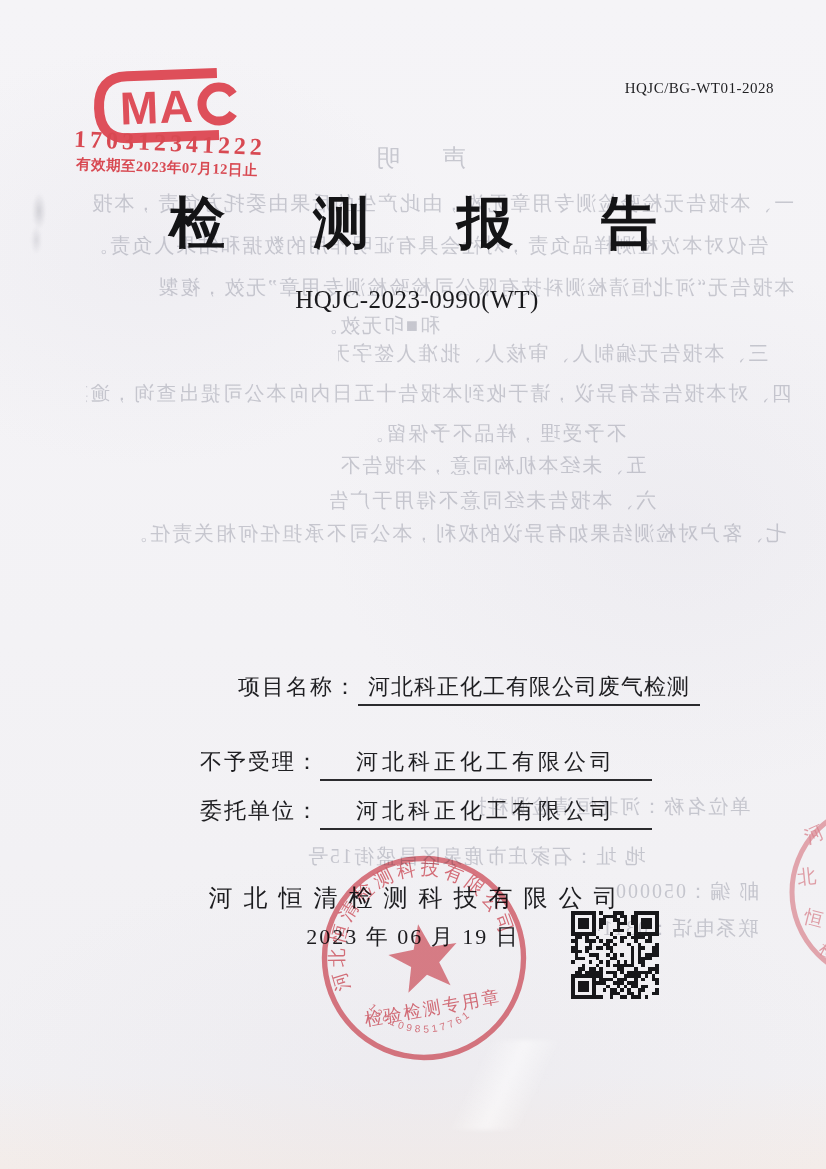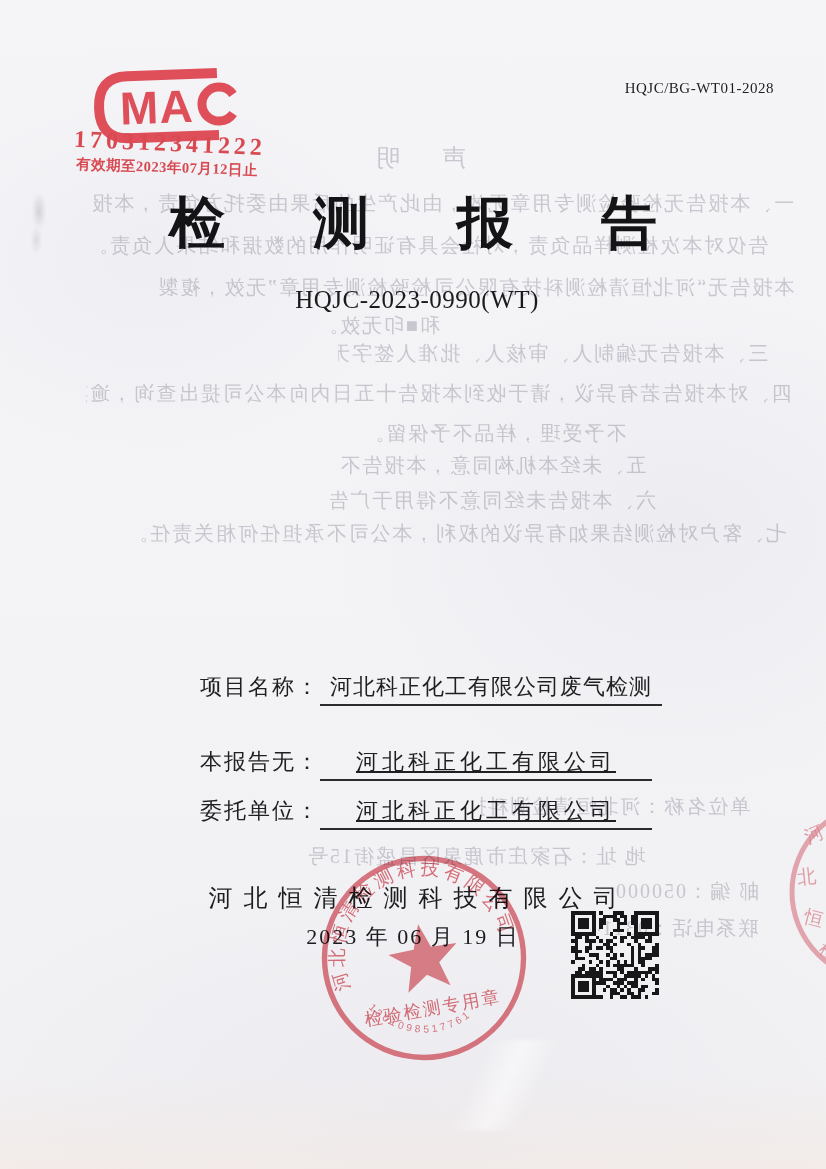--- a/index.html
+++ b/index.html
@@ -31,23 +31,23 @@
   .title{position:absolute;left:0;top:186px;width:826px;text-align:center;
     font-size:56px;font-weight:bold;letter-spacing:30px;word-spacing:14px;
     text-indent:30px;white-space:nowrap;color:#141416;}
   .report-no{position:absolute;left:4px;top:286px;width:826px;text-align:center;
     font-size:25px;letter-spacing:.5px;color:#1a1a1d;}
   
   .field{position:absolute;left:200px;white-space:nowrap;font-size:22px;}
   .field .lbl{letter-spacing:2px;}
   .field .val{display:inline-block;border-bottom:2px solid #2b2b2e;text-align:center;
     padding:0 6px 2px 6px;letter-spacing:1px;}
-  .f1{top:672px;} .f2{top:747px;} .f3{top:796px;}
+  .f1{top:672px;margin-left:38px;} .f2{top:747px;} .f3{top:796px;}
   .f1 .val{min-width:330px;}
-  .f2 .val,.f3 .val{min-width:320px;letter-spacing:4px;text-decoration:underline;}
+  .f2 .val,.f3 .val{min-width:320px;letter-spacing:4px;}
   
   .company{position:absolute;left:0;top:882px;width:826px;text-align:center;
     font-size:24px;letter-spacing:11px;text-indent:11px;color:#1c1c1f;}
   .issue-date{position:absolute;left:0;top:922px;width:826px;text-align:center;
     font-size:22px;letter-spacing:2px;color:#1c1c1f;}
   
   .seal{position:absolute;left:317px;top:851px;width:214px;height:214px;
     mix-blend-mode:multiply;opacity:.88;transform:rotate(-10deg);}
   
   .edge-seal{position:absolute;left:770px;top:792px;width:200px;height:210px;
@@ -104,21 +104,21 @@
 
   <div class="doc-code">HQJC/BG-WT01-2028</div>
 
   <div class="title">检 测 报 告</div>
   <div class="report-no">HQJC-2023-0990(WT)</div>
 
   <div class="field f1">
     <span class="lbl">项目名称：</span><span class="val">河北科正化工有限公司废气检测</span>
   </div>
   <div class="field f2">
-    <span class="lbl">本报告无：</span><span class="val">河北科正化工有限公司</span>
+    <span class="lbl">不予受理：</span><span class="val">河北科正化工有限公司</span>
   </div>
   <div class="field f3">
     <span class="lbl">委托单位：</span><span class="val">河北科正化工有限公司</span>
   </div>
 
   <div class="company">河北恒清检测科技有限公司</div>
   <div class="issue-date">2023 年 06 月 19 日</div>
 
   <svg class="seal" viewBox="0 0 200 200">
     <defs>

